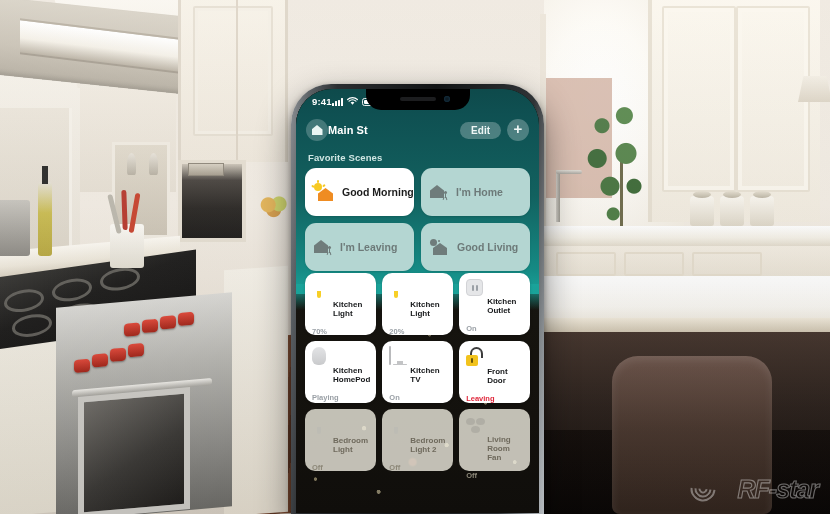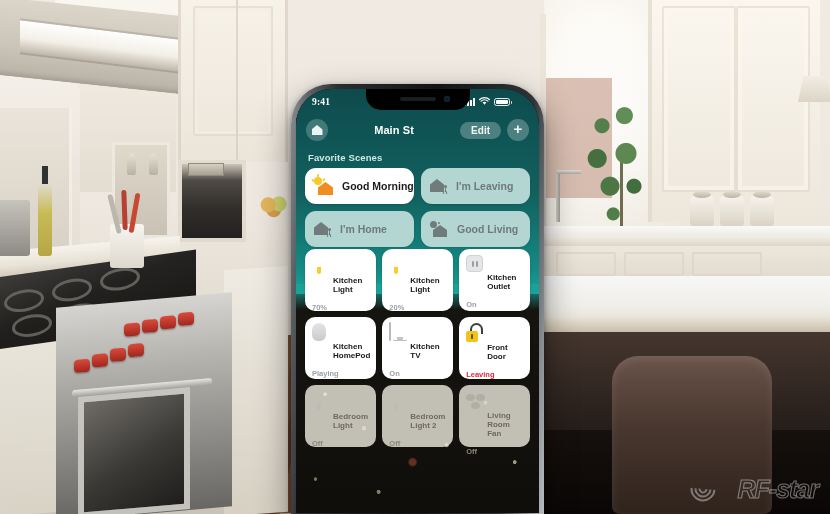--- a/index.html
+++ b/index.html
@@ -254,24 +254,23 @@
   .notch{
     position:absolute; left:50%; transform:translateX(-50%); top:0;
     width:104px; height:21px; background:#000;
     border-radius:0 0 15px 15px; z-index:7;
   }
   .speaker{position:absolute;left:50%;transform:translateX(-50%);top:8px;width:36px;height:4px;background:#1c1d1f;border-radius:3px;}
   .camera{position:absolute;right:20px;top:7px;width:6px;height:6px;border-radius:50%;background:#0d1b24;box-shadow:inset 0 0 2px #1d4a63;}
 
   .statusbar{
     position:absolute;left:0;right:16px;top:0;height:22px;z-index:6;
-    display:flex;align-items:center;justify-content:space-between;
+    display:flex;align-items:center;justify-content:flex-start;
     padding:3px 13px 0 16px;color:#fff;font-size:9.5px;font-weight:bold;
     letter-spacing:.2px;
-    font-family:Liberation Serif, serif;
   }
   .status-right{display:flex;align-items:center;gap:4px;}
   .bars{display:flex;align-items:flex-end;gap:1px;height:8px;}
   .bars i{display:block;width:2px;background:#fff;border-radius:.5px;}
   .bars i:nth-child(1){height:3px;} .bars i:nth-child(2){height:4.5px;}
   .bars i:nth-child(3){height:6px;} .bars i:nth-child(4){height:8px;}
   .batt{width:16px;height:8px;border:1px solid rgba(255,255,255,.9);border-radius:2.5px;position:relative;}
   .batt:before{content:"";position:absolute;left:1px;top:1px;bottom:1px;right:1px;background:#fff;border-radius:1px;}
   .batt:after{content:"";position:absolute;right:-3px;top:2.5px;width:1.5px;height:3px;background:rgba(255,255,255,.8);border-radius:0 1px 1px 0;}
 
@@ -279,21 +278,21 @@
     position:absolute;left:0;right:0;top:26px;height:30px;z-index:6;
     display:flex;align-items:center;padding:0 10px;
   }
   .home-btn{
     width:22px;height:22px;border-radius:50%;
     background:rgba(255,255,255,.22);
     display:flex;align-items:center;justify-content:center;
     flex:0 0 auto;
   }
   .nav-title{
-    flex:1;text-align:center;color:#fff;font-size:11px;font-weight:bold;
+    flex:1;color:#fff;font-size:11px;font-weight:bold;
     letter-spacing:.1px; 
   }
   .edit-btn{
     background:rgba(255,255,255,.26);color:#eef6f5;
     font-size:10px;font-weight:bold;border-radius:10px;
     padding:3px 11px;margin-right:6px;
   }
   .plus-btn{
     width:22px;height:22px;border-radius:50%;
     background:rgba(255,255,255,.26);
@@ -304,21 +303,21 @@
 
   .content{position:absolute;left:0;right:0;top:58px;bottom:0;padding:0 9px;z-index:5;}
   .sec-title{
     color:#cfe6e3;font-size:9.5px;font-weight:600;
     margin:5px 0 5px 3px;letter-spacing:.1px;
   }
   .sec-title.dark{color:#dfeceb;}
 
   .scene-grid{display:grid;grid-template-columns:1fr 1fr;gap:7px;}
   .scene{
-    height:36px;border-radius:11px;display:flex;align-items:center;
+    height:48px;border-radius:11px;display:flex;align-items:center;
     padding-left:9px;gap:8px; background:#b4d6d2;
     box-shadow:0 1px 2px rgba(0,0,0,.12);
   }
   .scene.active{background:#ffffff;}
   .scene-label{font-size:10.5px;font-weight:bold;color:#6d7a79;white-space:nowrap;}
   .scene.active .scene-label{color:#1b1b1b;}
 
   .acc-grid{display:grid;grid-template-columns:repeat(3,1fr);gap:6px;margin-top:2px;}
   .tile{
     height:62px;border-radius:10px;background:#ffffff;
@@ -543,34 +542,34 @@
         <div class="scene">
           <span class="grey-house">
             <span class="hs"></span>
             <span class="person">
                 <span class="h"></span>
                 <span class="b"></span>
                 <span class="l1"></span>
                 <span class="l2"></span>
               </span>
           </span>
-          <span class="scene-label">I'm Leaving</span>
+          <span class="scene-label">I'm Home</span>
         </div>
 
         <div class="scene">
           <span class="grey-house">
             <span class="hs"></span>
             <span class="person">
                 <span class="h"></span>
                 <span class="b"></span>
                 <span class="l1"></span>
                 <span class="l2"></span>
               </span>
           </span>
-          <span class="scene-label">I'm Home</span>
+          <span class="scene-label">I'm Leaving</span>
         </div>
 
         <div class="scene">
           <span class="moon-house">
             <span class="mn"></span>
               <span class="star"></span>
               <span class="hs"></span>
           </span>
           <span class="scene-label">Good Living</span>
         </div>

